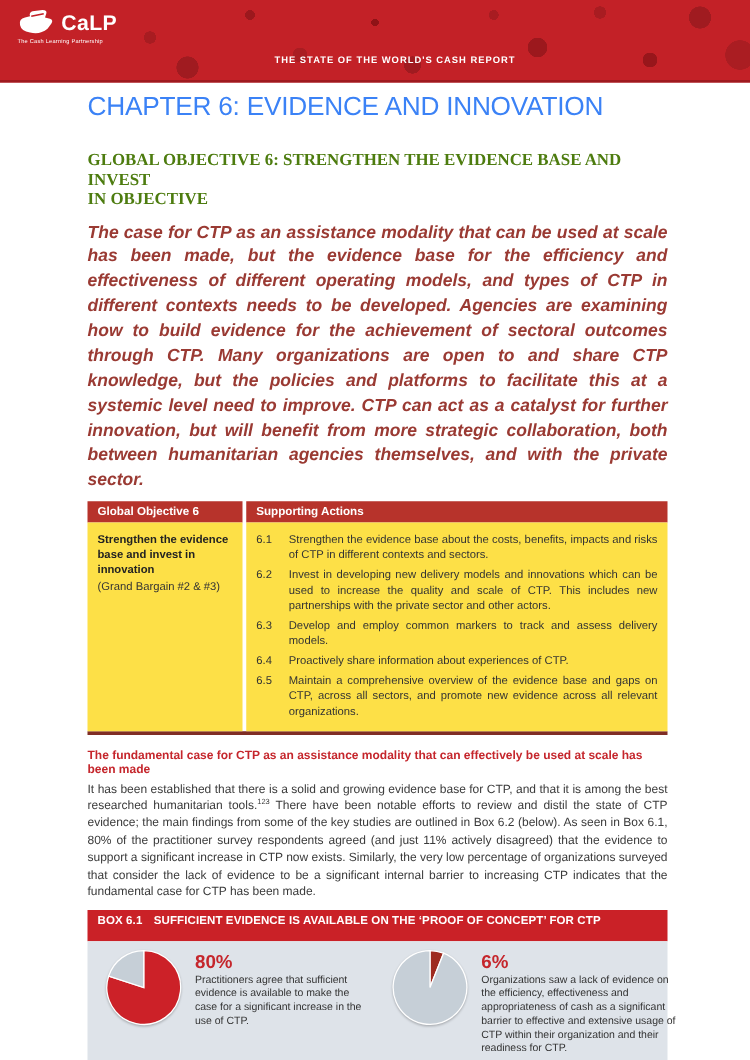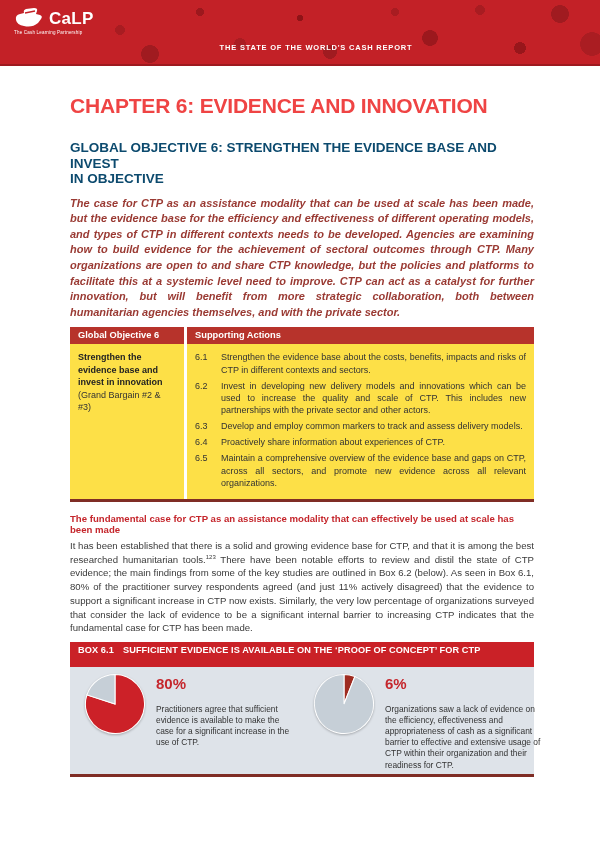--- a/index.html
+++ b/index.html
@@ -31,34 +31,34 @@
   .logo-tagline { font-size:4.5px; letter-spacing:0.2px; margin-top:1px; }
   .banner-title {
     position:absolute; bottom:12px; left:16px; width:100%;
     text-align:center; color:#fff; font-size:7.5px; font-weight:bold; letter-spacing:0.8px;
   }
 
   
   .content { padding:0 66px 0 70px; }
 
   .chapter-title {
-    margin-top:28px; font-size:21px; font-weight:bold; color:#ef4444; letter-spacing:-0.2px;
+    margin-top:8px; font-size:21px; font-weight:normal; color:#3b82f6; letter-spacing:-0.2px;
   }
   .objective-heading {
-    margin-top:22px; font-size:13.5px; font-weight:bold; color:#0c4a6e; line-height:1.15;
+    margin-top:22px; font-size:13.5px; font-weight:bold; color:#4d7c0f; line-height:1.15;font-family:Liberation Serif, serif;
   }
   .intro {
-    margin-top:9px; font-size:11px; line-height:1.42; text-align:justify;
+    margin-top:9px; font-size:14px; line-height:1.42; text-align:justify;
     font-style:italic; font-weight:600; color:#9a3a33;
   }
 
   
   .gotable { margin-top:7px; font-size:9px; color:#333; }
   .trow { display:flex; gap:3px; }
-  .colL { width:114px; flex:none; }
+  .colL { width:124px; flex:none; }
   .colR { flex:1; }
   .hcell { background:#b7332b; color:#fff; font-weight:bold; font-size:9.3px; padding:3px 8px 4px; }
   .tbody { border-bottom:3px solid #7f2d25; }
   .bcell { background:#fde047; padding:7px 8px 10px; line-height:1.35; }
   .obj-title { font-weight:bold; color:#222; }
   .obj-note { margin-top:1px; }
   .action { display:grid; grid-template-columns:24px 1fr; column-gap:2px; margin-bottom:4px; text-align:justify; }
   .action:last-child { margin-bottom:0; }
 
   
@@ -71,21 +71,21 @@
   .box-header { background:#ca2127; color:#fff; font-weight:bold; font-size:9.2px; padding:3px 8px 12px; letter-spacing:0.1px; }
   .box-label { margin-right:9px; }
   .box-body {
     background:#dee3e9; border-bottom:3px solid #7f2d25;
     display:flex; padding:6px 16px 3px 14px;
   }
   .stat { display:flex; flex:none; }
   .pie { width:62px; height:62px; flex:none; filter:drop-shadow(0 1px 1px rgba(0,0,0,0.25)); }
   .stat-text { margin-left:10px; margin-top:2px; }
   .stat-value { font-size:15px; font-weight:bold; color:#c5262c; }
-  .stat-desc { margin-top:12px; font-size:8.4px; line-height:1.32; color:#333; }
+  .stat-desc { margin-top:0; font-size:8.4px; line-height:1.32; color:#333; }
   .stat1 .stat-text { width:140px; }
   .stat2 { margin-left:17px; }
   .stat2 .stat-text { width:162px; }
 </style>
 </head>
 <body>
 
 <div class="page">
 
   <div class="banner">

